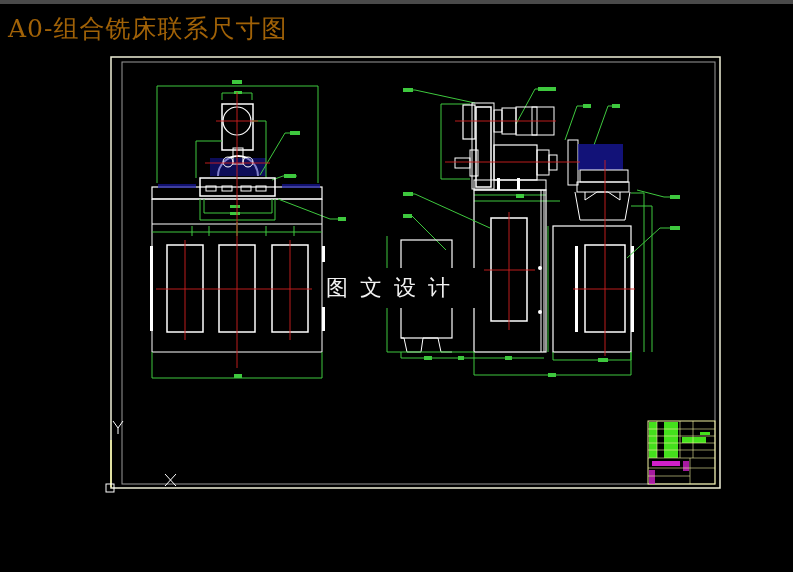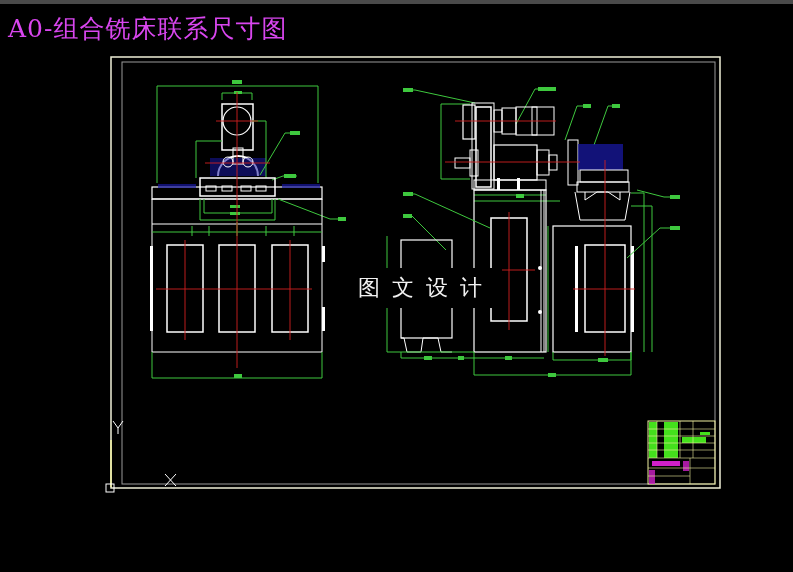--- a/index.html
+++ b/index.html
@@ -1,20 +1,20 @@
 <!DOCTYPE html>
 <html><head>
 <meta charset="utf-8">
 <style>
   html,body{margin:0;padding:0;background:#000;}
   body{width:793px;height:572px;position:relative;overflow:hidden;font-family:"DejaVu Sans",sans-serif;}
   .topbar{position:absolute;left:0;top:0;width:793px;height:4px;background:#4a4a4a;}
-  .title{position:absolute;left:8px;top:14px;color:#d946ef;font-family:"DejaVu Serif",serif;font-size:25px;letter-spacing:1px;line-height:30px;}
+  .title{position:absolute;left:8px;top:14px;color:#a16207;font-family:"DejaVu Serif",serif;font-size:25px;letter-spacing:1px;line-height:30px;}
   svg{position:absolute;left:0;top:0;}
-  .watermark{position:absolute;left:326px;top:268px;width:152px;height:40px;background:#000;color:#f2f2f2;font-family:"DejaVu Serif",serif;font-size:22px;letter-spacing:12px;text-align:center;line-height:40px;margin-left:24px;}
+  .watermark{position:absolute;left:326px;top:268px;width:152px;height:40px;background:#000;color:#f2f2f2;font-family:"DejaVu Serif",serif;font-size:22px;letter-spacing:12px;text-align:left;line-height:40px;}
 </style>
 </head>
 <body>
 
 <div class="topbar"></div>
 <div class="title">A0-组合铣床联系尺寸图</div>
 
 <svg width="793" height="572" viewBox="0 0 793 572">
 
   <rect x="111" y="57" width="609" height="431" fill="none" stroke="#f0f0d8" stroke-width="1.5"></rect>

